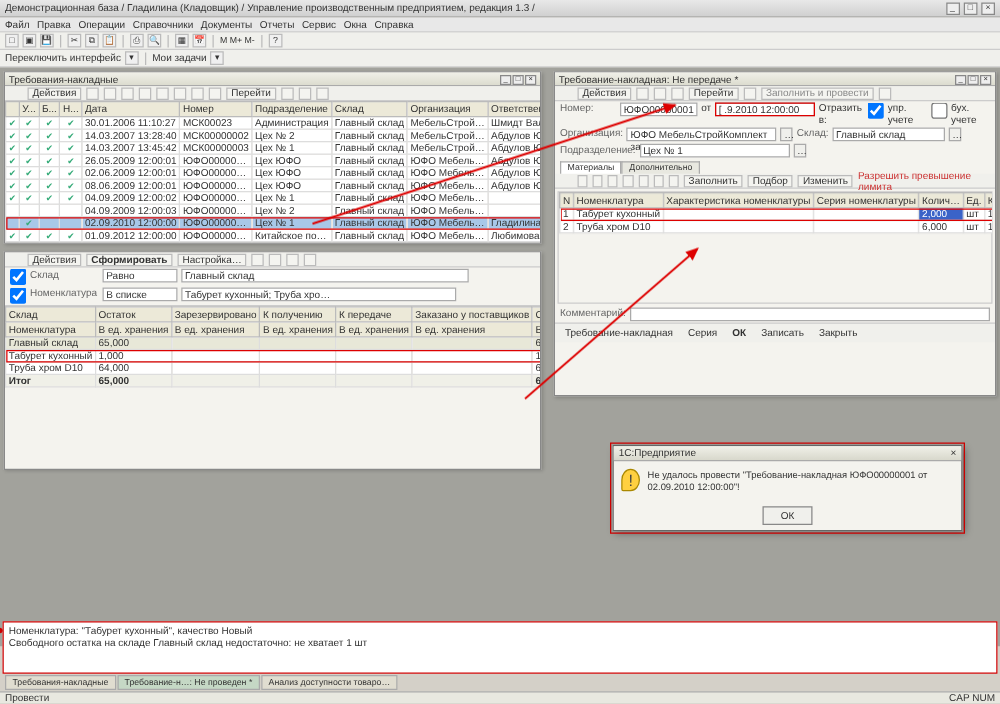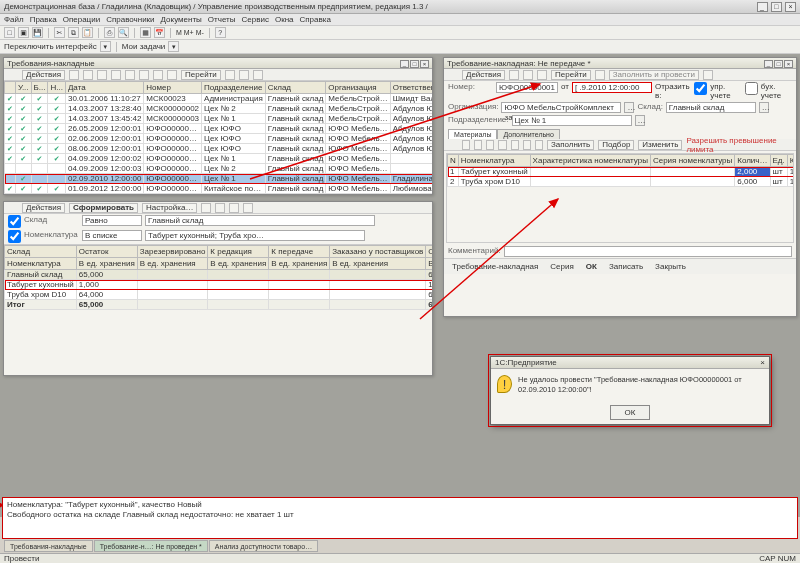--- a/index.html
+++ b/index.html
@@ -389,21 +389,21 @@
       <span class="fld" style="width:60px">В списке</span>
       <span class="fld" style="width:220px">Табурет кухонный; Труба хро…</span>
     </div>
     <div style="overflow:auto;height:106px;border-top:1px solid #ccc">
       <table class="grid" id="availgrid">
           <tbody>
             <tr>
               <th>Склад</th>
               <th>Остаток</th>
               <th>Зарезервировано</th>
-              <th>К редакция</th>
+              <th>К получению</th>
               <th>К передаче</th>
               <th>Заказано у поставщиков</th>
               <th>Свободный остаток</th>
             </tr>
             <tr>
               <th>Номенклатура</th>
               <th>В ед. хранения</th>
               <th>В ед. хранения</th>
               <th>В ед. хранения</th>
               <th>В ед. хранения</th>

